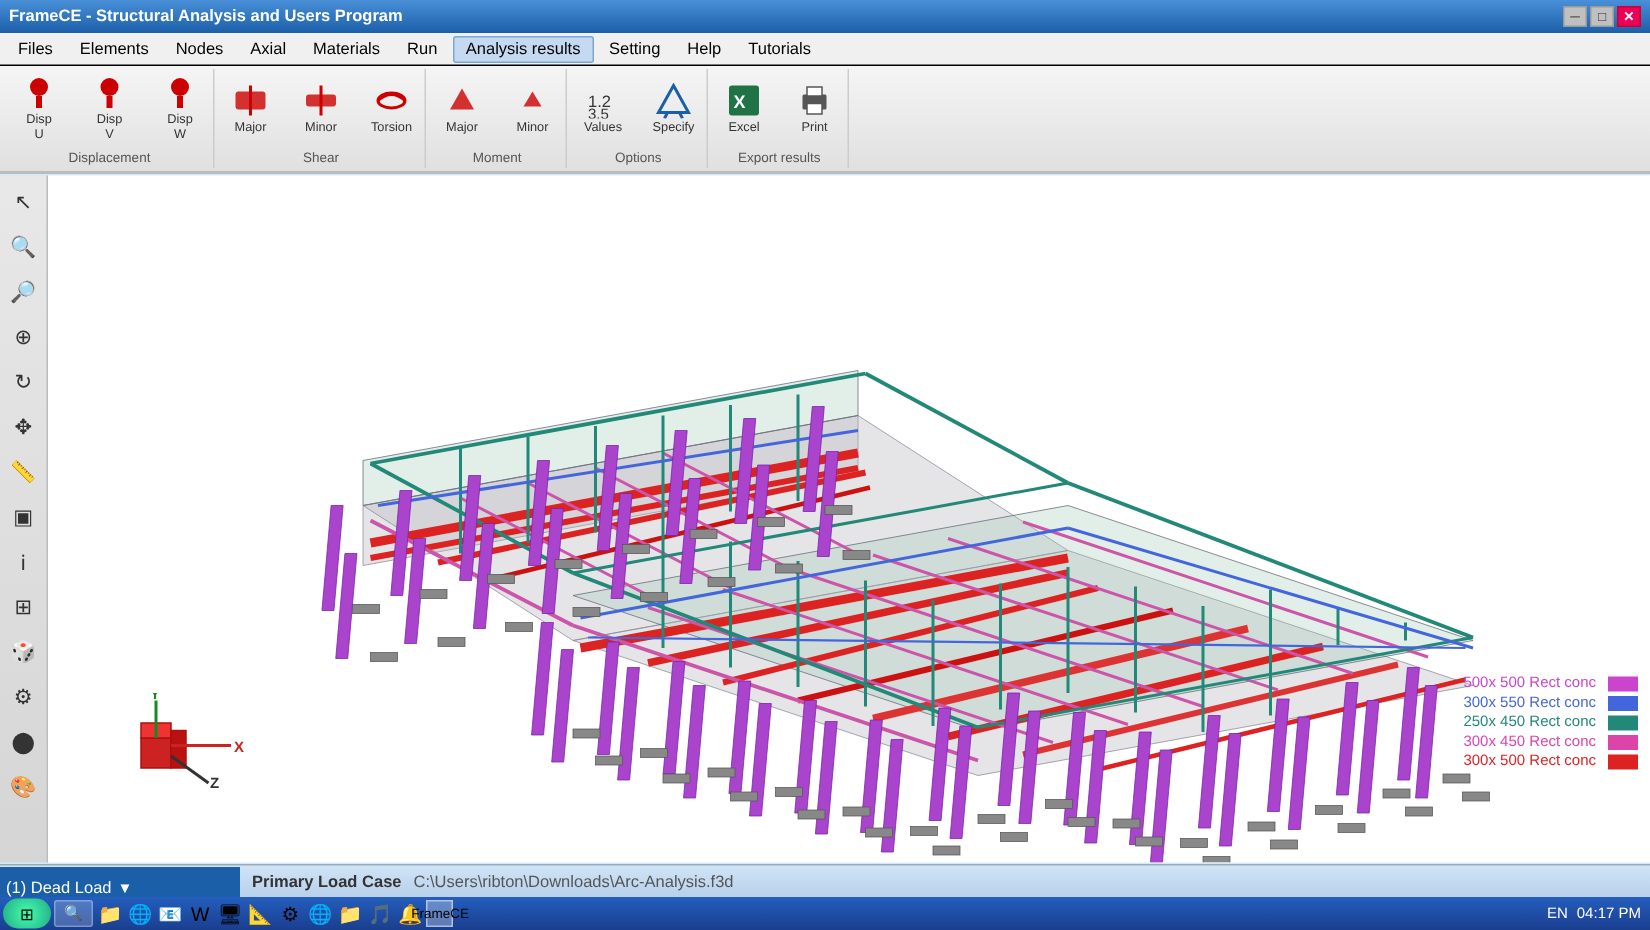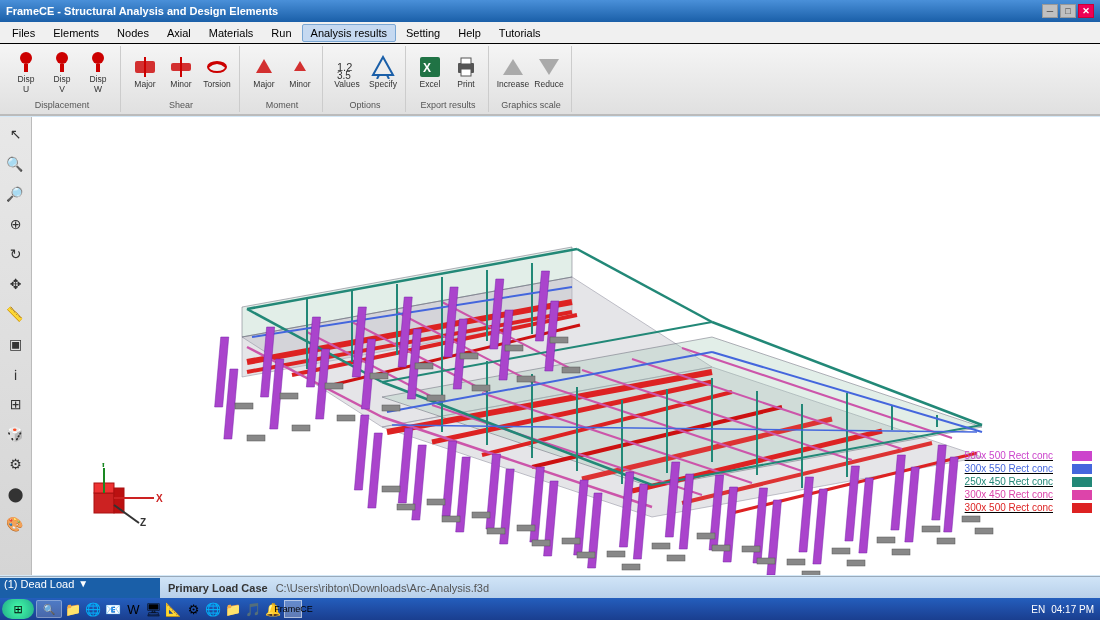--- a/index.html
+++ b/index.html
@@ -26,21 +26,21 @@
     
     #toolbar {
       width: 100%; height: 72px; background: linear-gradient(to bottom, #f5f5f5, #e0e0e0);
       border-bottom: 2px solid #bbb; display: flex; align-items: stretch; padding: 2px 4px; gap: 2px;
     }
     .toolbar-group {
       display: flex; flex-direction: column; align-items: center; border-right: 1px solid #ccc;
       padding: 2px 4px; gap: 2px; min-width: fit-content;
     }
     .toolbar-group-label { font-size: 9px; color: #555; margin-top: auto; }
-    .toolbar-buttons-row { display: flex; gap: 0; align-items: flex-start; }
+    .toolbar-buttons-row { display: flex; gap: 11px; align-items: flex-start; }
     .tb-btn {
       display: flex; flex-direction: column; align-items: center; justify-content: center;
       width: 36px; height: 48px; cursor: pointer; border: 1px solid transparent;
       border-radius: 3px; font-size: 9px; color: #333; text-align: center; gap: 1px;
       background: transparent;
     }
     .tb-btn .icon { width: 24px; height: 24px; display: flex; align-items: center; justify-content: center; font-size: 18px; }
     .tb-btn-label { font-size: 8.5px; line-height: 1.1; text-align: center; }
 
     
@@ -78,32 +78,32 @@
 
     
     #axis-indicator {
       position: absolute; bottom: 40px; left: 52px;
     }
 
     
     #legend {
       position: absolute; right: 8px; bottom: 60px; text-align: right;
     }
-    .legend-item { display: flex; align-items: center; justify-content: flex-end; gap: 19px; margin-bottom: 2px; text-decoration: underline; }
+    .legend-item { display: flex; align-items: center; justify-content: flex-end; gap: 8px; margin-bottom: 2px; }
     .legend-color { width: 20px; height: 10px; }
 
     
     #status-bar {
       position: absolute; bottom: 22px; left: 0; width: 1100px; height: 22px;
       background: linear-gradient(to bottom, #d0e4f7, #b8d0ea);
       border-top: 1px solid #9ab; display: flex; align-items: center; gap: 0;
     }
     #loadcase-select {
       height: 20px; min-width: 160px; background: #1a5fa8; color: white;
-      border: none; padding: 0 4px; font-size: 11px; display: flex; align-items: flex-start; gap: 4px;
+      border: none; padding: 0 4px; font-size: 11px; display: flex; align-items: flex-end; gap: 4px;
       cursor: pointer;
     }
     #loadcase-arrow { font-size: 10px; }
     #primary-label { padding: 0 8px; font-weight: bold; color: #333; font-size: 11px; }
     #file-path { color: #555; font-size: 11px; }
 
     
     #taskbar {
       position: absolute; bottom: 0; left: 0; width: 1100px; height: 22px;
       background: linear-gradient(to bottom, #245ebd, #1a3e8f);
@@ -116,21 +116,21 @@
 
     
     .col-purple { fill: #aa44cc; stroke: #7722aa; stroke-width: 0.5; }
     .slab-gray { fill: rgba(180,180,190,0.35); stroke: #889; stroke-width: 0.5; }
     .footing { fill: #888; stroke: #555; stroke-width: 0.5; }
   </style>
 </head>
 <body>
 
 <div id="title-bar">
-  <span>FrameCE - Structural Analysis and Design Elements</span>
+  <span>FrameCE - Structural Analysis and Users Program</span>
   <div id="title-bar-controls">
     <div class="title-btn">─</div>
     <div class="title-btn">□</div>
     <div class="title-btn close">✕</div>
   </div>
 </div>
 
 <div id="menu-bar">
   <div class="menu-item">Files</div>
   <div class="menu-item">Elements</div>
@@ -278,41 +278,20 @@
               <rect x="7" y="14" width="10" height="7" fill="white" stroke="#555" stroke-width="1"></rect>
               <rect x="7" y="3" width="10" height="6" fill="white" stroke="#555" stroke-width="1"></rect>
             </svg>
         </div>
         <span class="tb-btn-label">Print</span>
       </div>
     </div>
     <span class="toolbar-group-label">Export results</span>
   </div>
 
-  <div class="toolbar-group">
-    <div class="toolbar-buttons-row">
-      <div class="tb-btn">
-        <div class="icon">
-          <svg width="24" height="24">
-              <polygon points="12,4 22,20 2,20" fill="#aaa"></polygon>
-            </svg>
-        </div>
-        <span class="tb-btn-label">Increase</span>
-      </div>
-      <div class="tb-btn">
-        <div class="icon">
-          <svg width="24" height="24">
-              <polygon points="12,20 22,4 2,4" fill="#aaa"></polygon>
-            </svg>
-        </div>
-        <span class="tb-btn-label">Reduce</span>
-      </div>
-    </div>
-    <span class="toolbar-group-label">Graphics scale</span>
-  </div>
 </div>
 
 <div id="left-sidebar">
   <div class="side-btn" title="Pointer">↖</div>
   <div class="side-btn" title="Zoom In">🔍</div>
   <div class="side-btn" title="Zoom Out">🔎</div>
   <div class="side-btn" title="Zoom Window">⊕</div>
   <div class="side-btn" title="Rotate">↻</div>
   <div class="side-btn" title="Move">✥</div>
   <div class="side-btn" title="Measure">📏</div>

